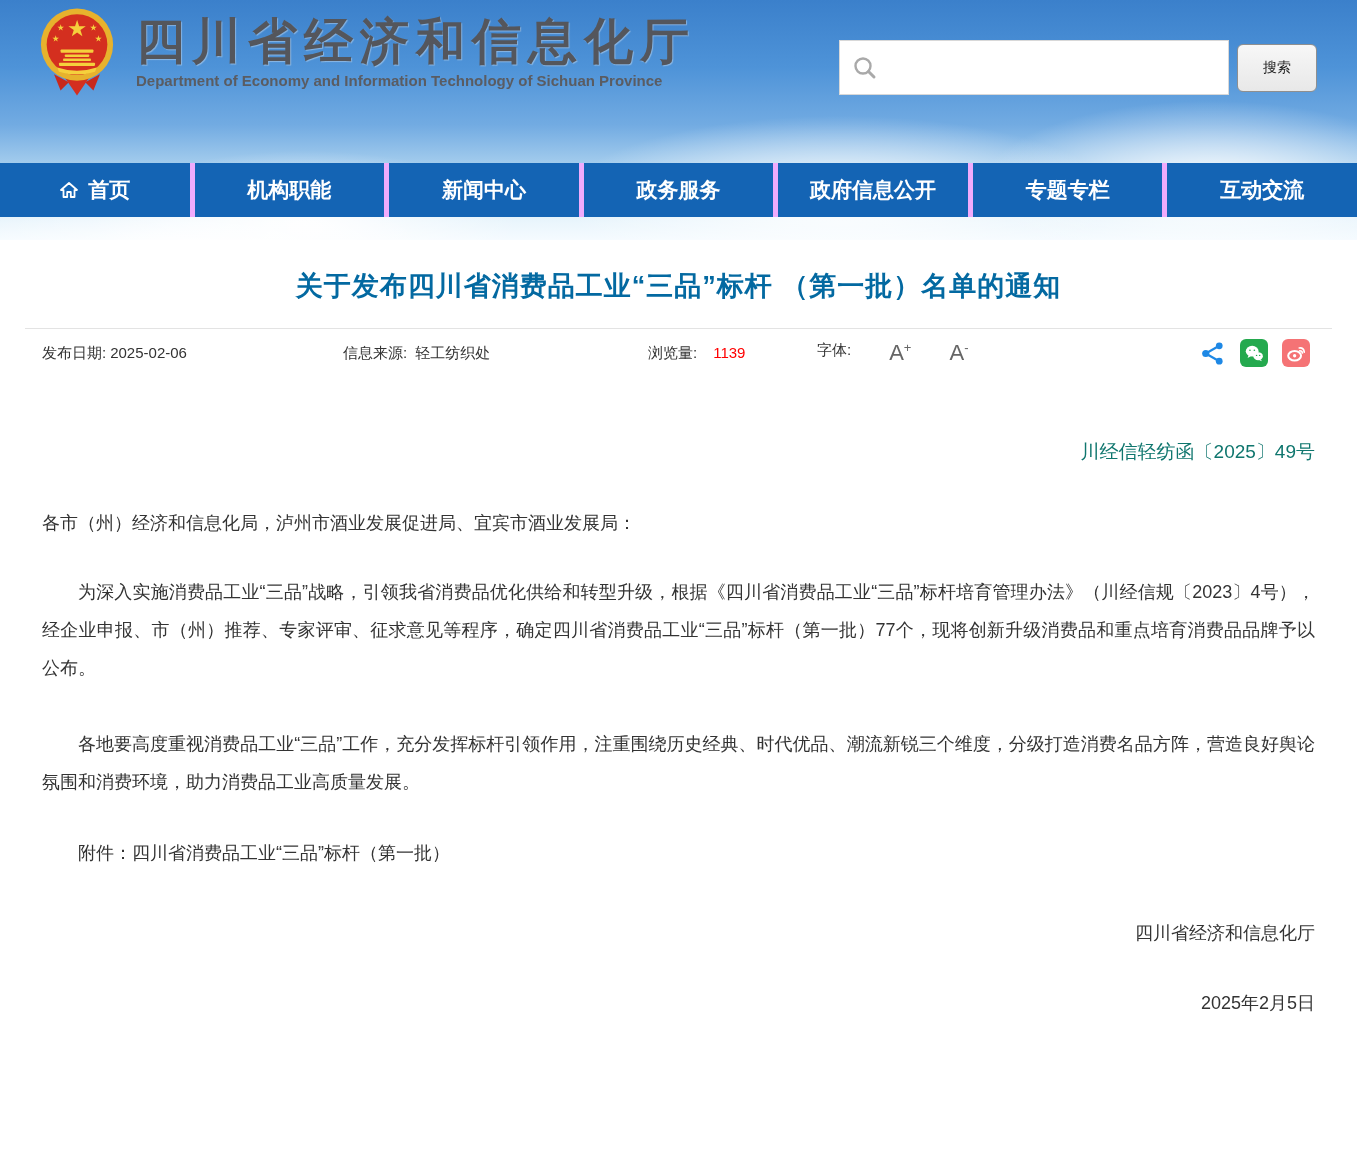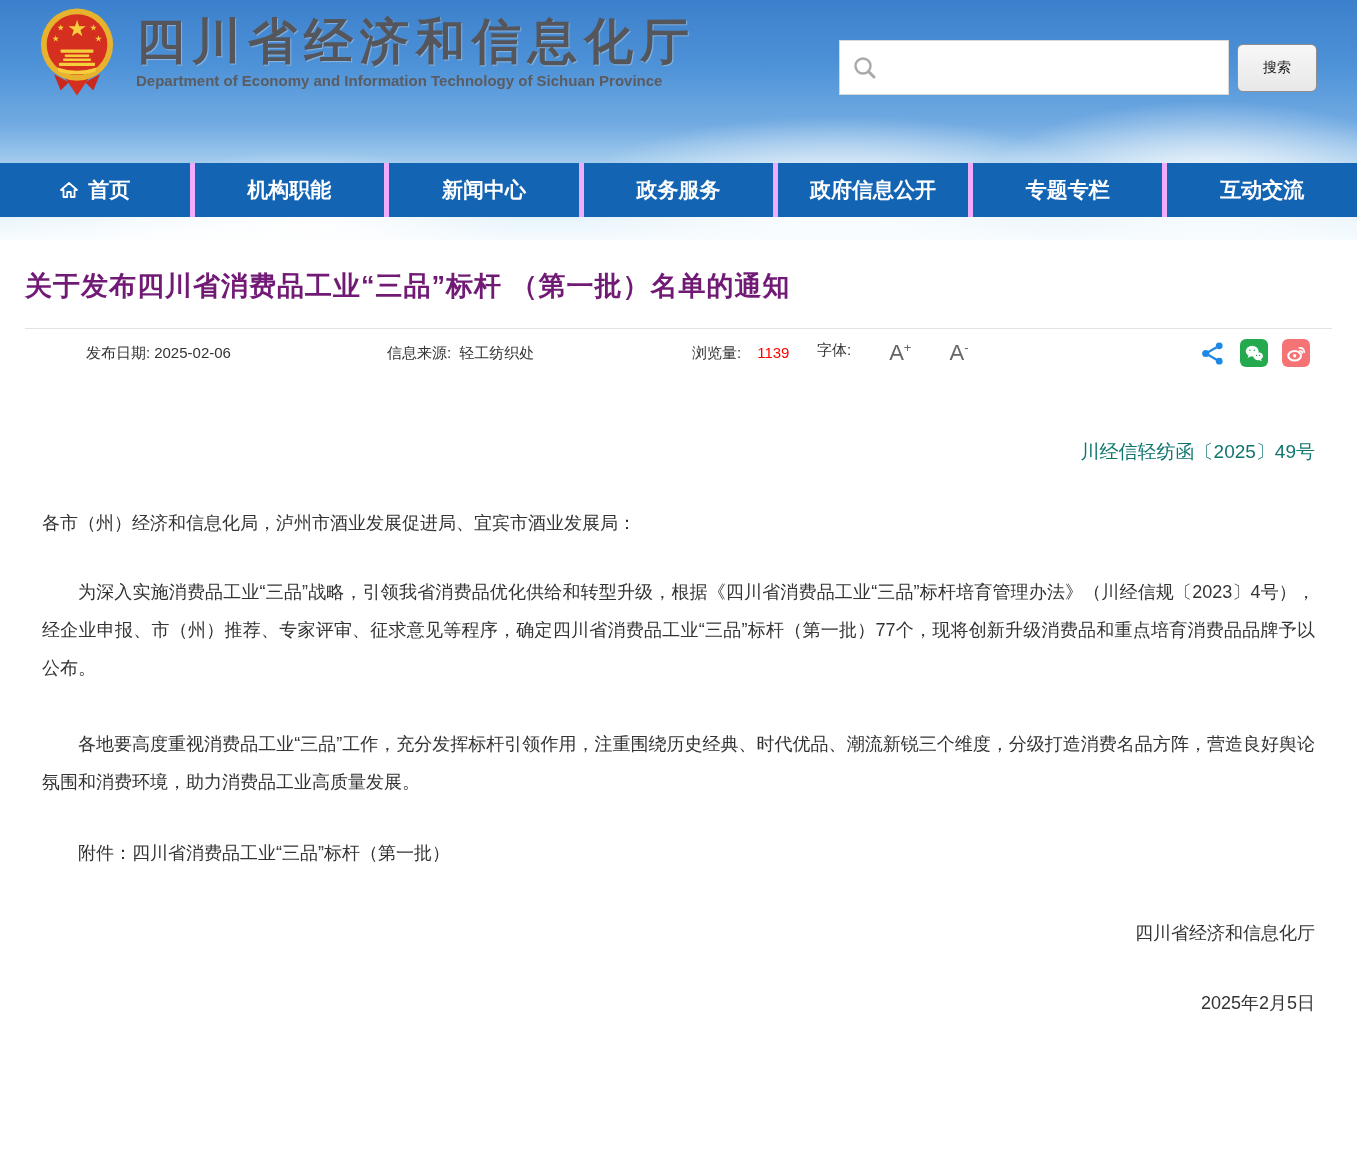--- a/index.html
+++ b/index.html
@@ -42,27 +42,27 @@
   
   .breadcrumb-row { display:flex; align-items:center; margin:34px 0 0 30px; height:46px; }
   .crumb-bar { width:10px; height:46px; background:#3f81c4; }
   .crumb-text { margin-left:17px; font-size:17px; color:#4a7fbd; }
   .crumb-text a { color:#4a7fbd; text-decoration:none; cursor:pointer; }
   .crumb-sep { margin:0 1px; }
   .crumb-prefix { margin-right:6px; }
 
   
   main { padding:0 25px; }
-  .article-title { margin-top:28px; text-align:left; font-size:27px; color:#701a75;
+  .article-title { margin-top:28px; text-align:center; font-size:27px; color:#0369a1;
     font-weight:bold; letter-spacing:1px; }
   .meta-divider { border:none; border-top:1px solid #e3e3e3; margin-top:24px; }
   .meta-row { display:flex; align-items:center; height:48px; font-size:15px; color:#333; padding-left:17px; }
   .meta-date { width:301px; } .meta-source { width:305px; } .meta-views { width:169px; }
   .meta-views .views-num { color:#ff0000; margin-left:12px; }
-  .meta-label { margin-right:4px;margin-left:44px; }
+  .meta-label { margin-right:4px; }
   .meta-font { display:flex; align-items:flex-start; gap:38px; }
   .font-btn { background:none; border:none; font-size:22px; color:#666; cursor:pointer;
     font-family:"Liberation Sans",sans-serif; line-height:1; }
   .font-btn sup { font-size:13px; }
   .share-group { margin-left:auto; display:flex; align-items:center; gap:14px; padding-right:22px; }
   .share-btn { background:none; border:none; cursor:pointer; display:flex; padding:0; }
   .icon-tile { width:28px; height:28px; border-radius:6px; display:flex; align-items:center; justify-content:center; }
   .tile-wechat { background:#24a94e; }
   .tile-weibo { background:#f57375; }
 

